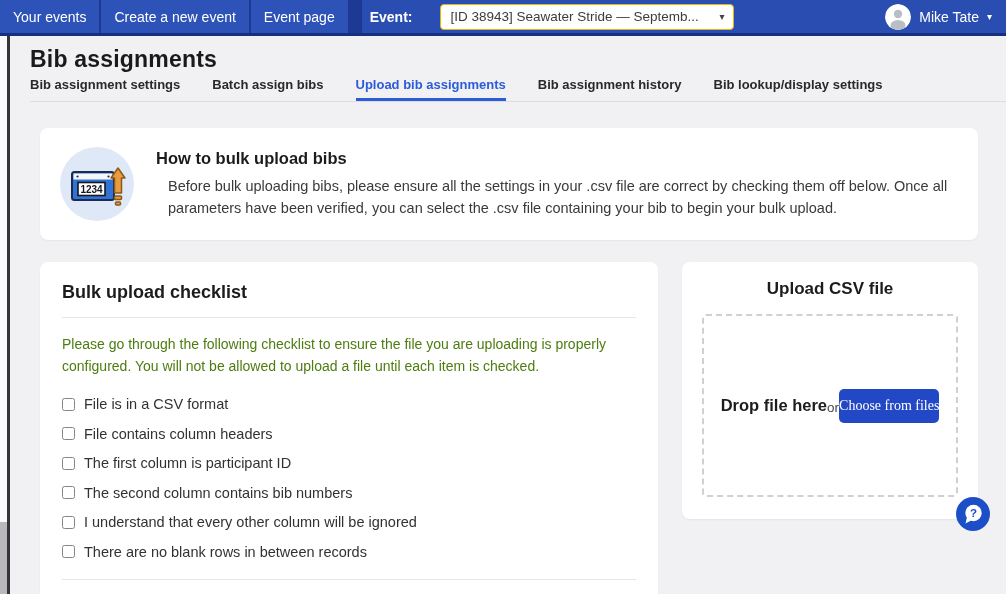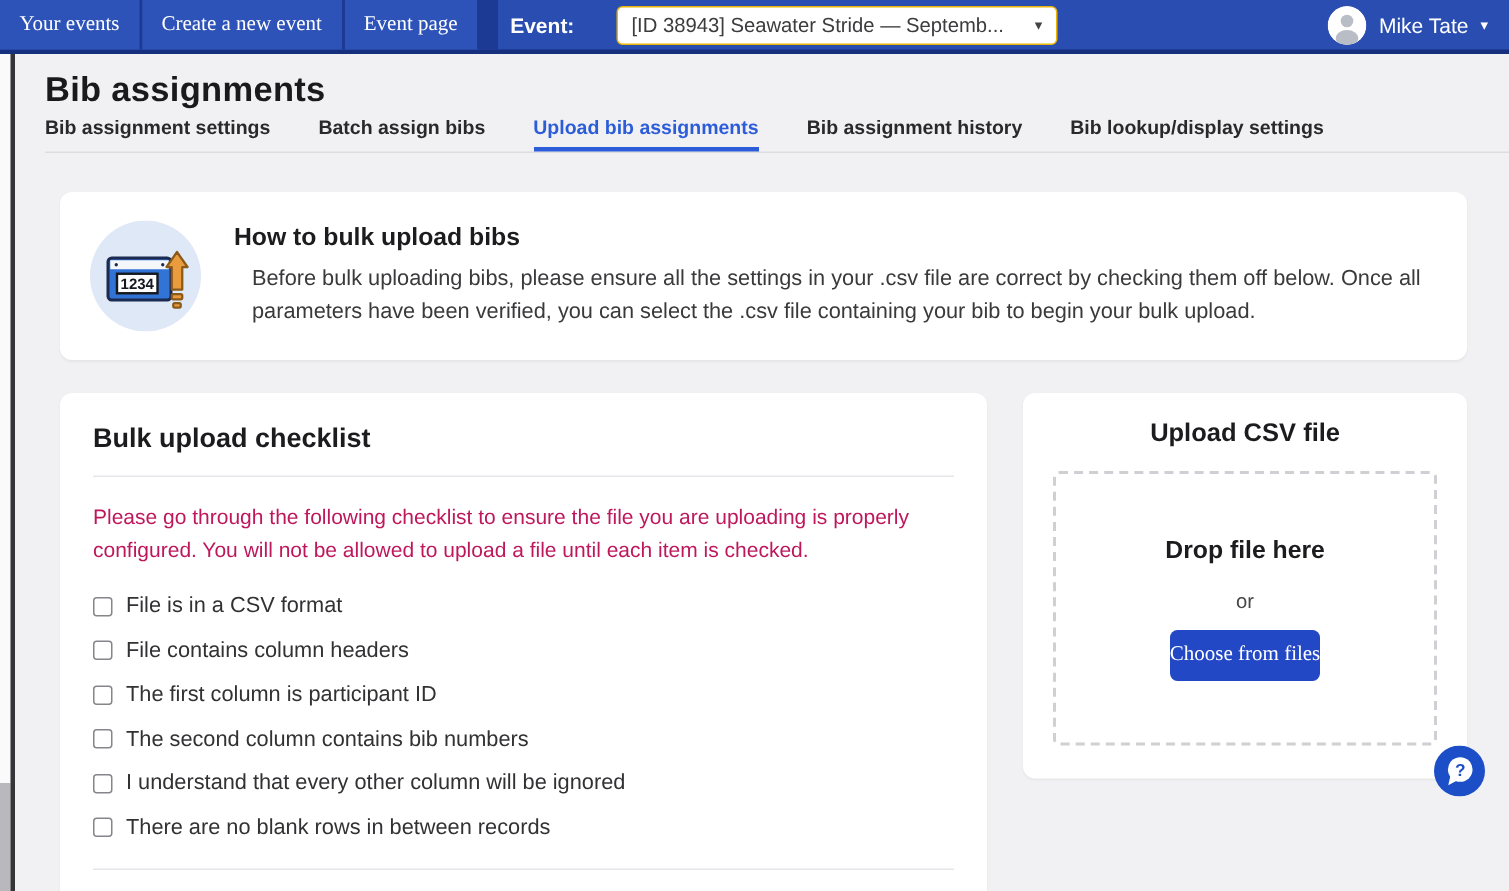--- a/index.html
+++ b/index.html
@@ -12,21 +12,21 @@
   }
 
   
   .navbar {
     position: absolute; top: 0; left: 0; right: 0; height: 36px;
     background: #2a4db1;
     border-bottom: 3px solid #16307e;
     display: flex; align-items: stretch;
     color: #fff; font-size: 14px;
   }
-  .nav-links { display: flex; align-items: stretch; font-family: Liberation Serif, serif; }
+  .nav-links { display: flex; align-items: stretch; }
   .nav-link {
     display: flex; align-items: center; padding: 0 13px;
     background: #2d53b8; border-right: 2px solid #1c3a94;
     cursor: pointer; white-space: nowrap;
   }
   .nav-link:first-child { border-left: none; }
   .nav-gap { width: 12px; background: #1c3a94; }
   .event-group { display: flex; align-items: center; margin-left: 8px; }
   .event-label { font-weight: bold; margin-right: 28px; }
   .event-select {
@@ -76,37 +76,37 @@
   }
   .info-icon { width: 74px; height: 74px; flex: none; }
   .info-title { font-size: 16.5px; font-weight: 800; color: #1c1c1e; margin-bottom: 8px; }
   .info-body { font-size: 14.5px; color: #3a3a3c; line-height: 1.5; max-width: 820px; margin-left: 12px; }
 
   .columns { display: flex; align-items: flex-start; gap: 24px; margin: 22px 28px 0 10px; }
 
   .checklist-card { width: 625px; padding: 20px 22px; }
   .card-h2 { font-size: 18px; font-weight: 800; color: #1c1c1e; }
   .hr { border: none; border-top: 1px solid #e6e6ea; margin: 14px 0 16px; }
-  .checklist-intro { font-size: 14px; color: #be185d; line-height: 1.55; margin-bottom: 19px; }
+  .checklist-intro { font-size: 14px; color: #4d7c0f; line-height: 1.55; margin-bottom: 19px; }
   .check-row {
     display: flex; align-items: center; gap: 9px; margin-bottom: 13.5px;
     font-size: 14.5px; color: #323234; cursor: pointer;
   }
   .checkbox {
     width: 13px; height: 13px; flex: none; background: #fff;
     border: 1px solid #86868a; border-radius: 2.5px; appearance: none;
     cursor: pointer; margin: 0;
   }
   .hr2 { border: none; border-top: 1px solid #e6e6ea; margin: 19px 0 17px; }
 
   .upload-card { width: 299px; padding: 17px 20px 22px; }
   .upload-title { text-align: center; font-size: 17px; font-weight: 800; color: #1c1c1e; margin-bottom: 15px; }
   .dropzone {
     border: 2px dashed #cfcfd4; border-radius: 4px; height: 183px;
-    display: flex; flex-direction: column; align-items: center; justify-content: center;
+    display: flex; flex-direction: row; align-items: center; justify-content: center;
     cursor: pointer;
   }
   .drop-text { font-size: 16.5px; font-weight: 800; color: #1c1c1e; }
   .or-text { font-size: 13.5px; color: #48484a; margin: 16px 0 12px; }
   .choose-btn {
     background: #2348c6; color: #fff; border: none; border-radius: 5px;
     font-family: Liberation Serif, serif;
     font-size: 14px; padding: 9px 0; cursor: pointer;
   }
 

